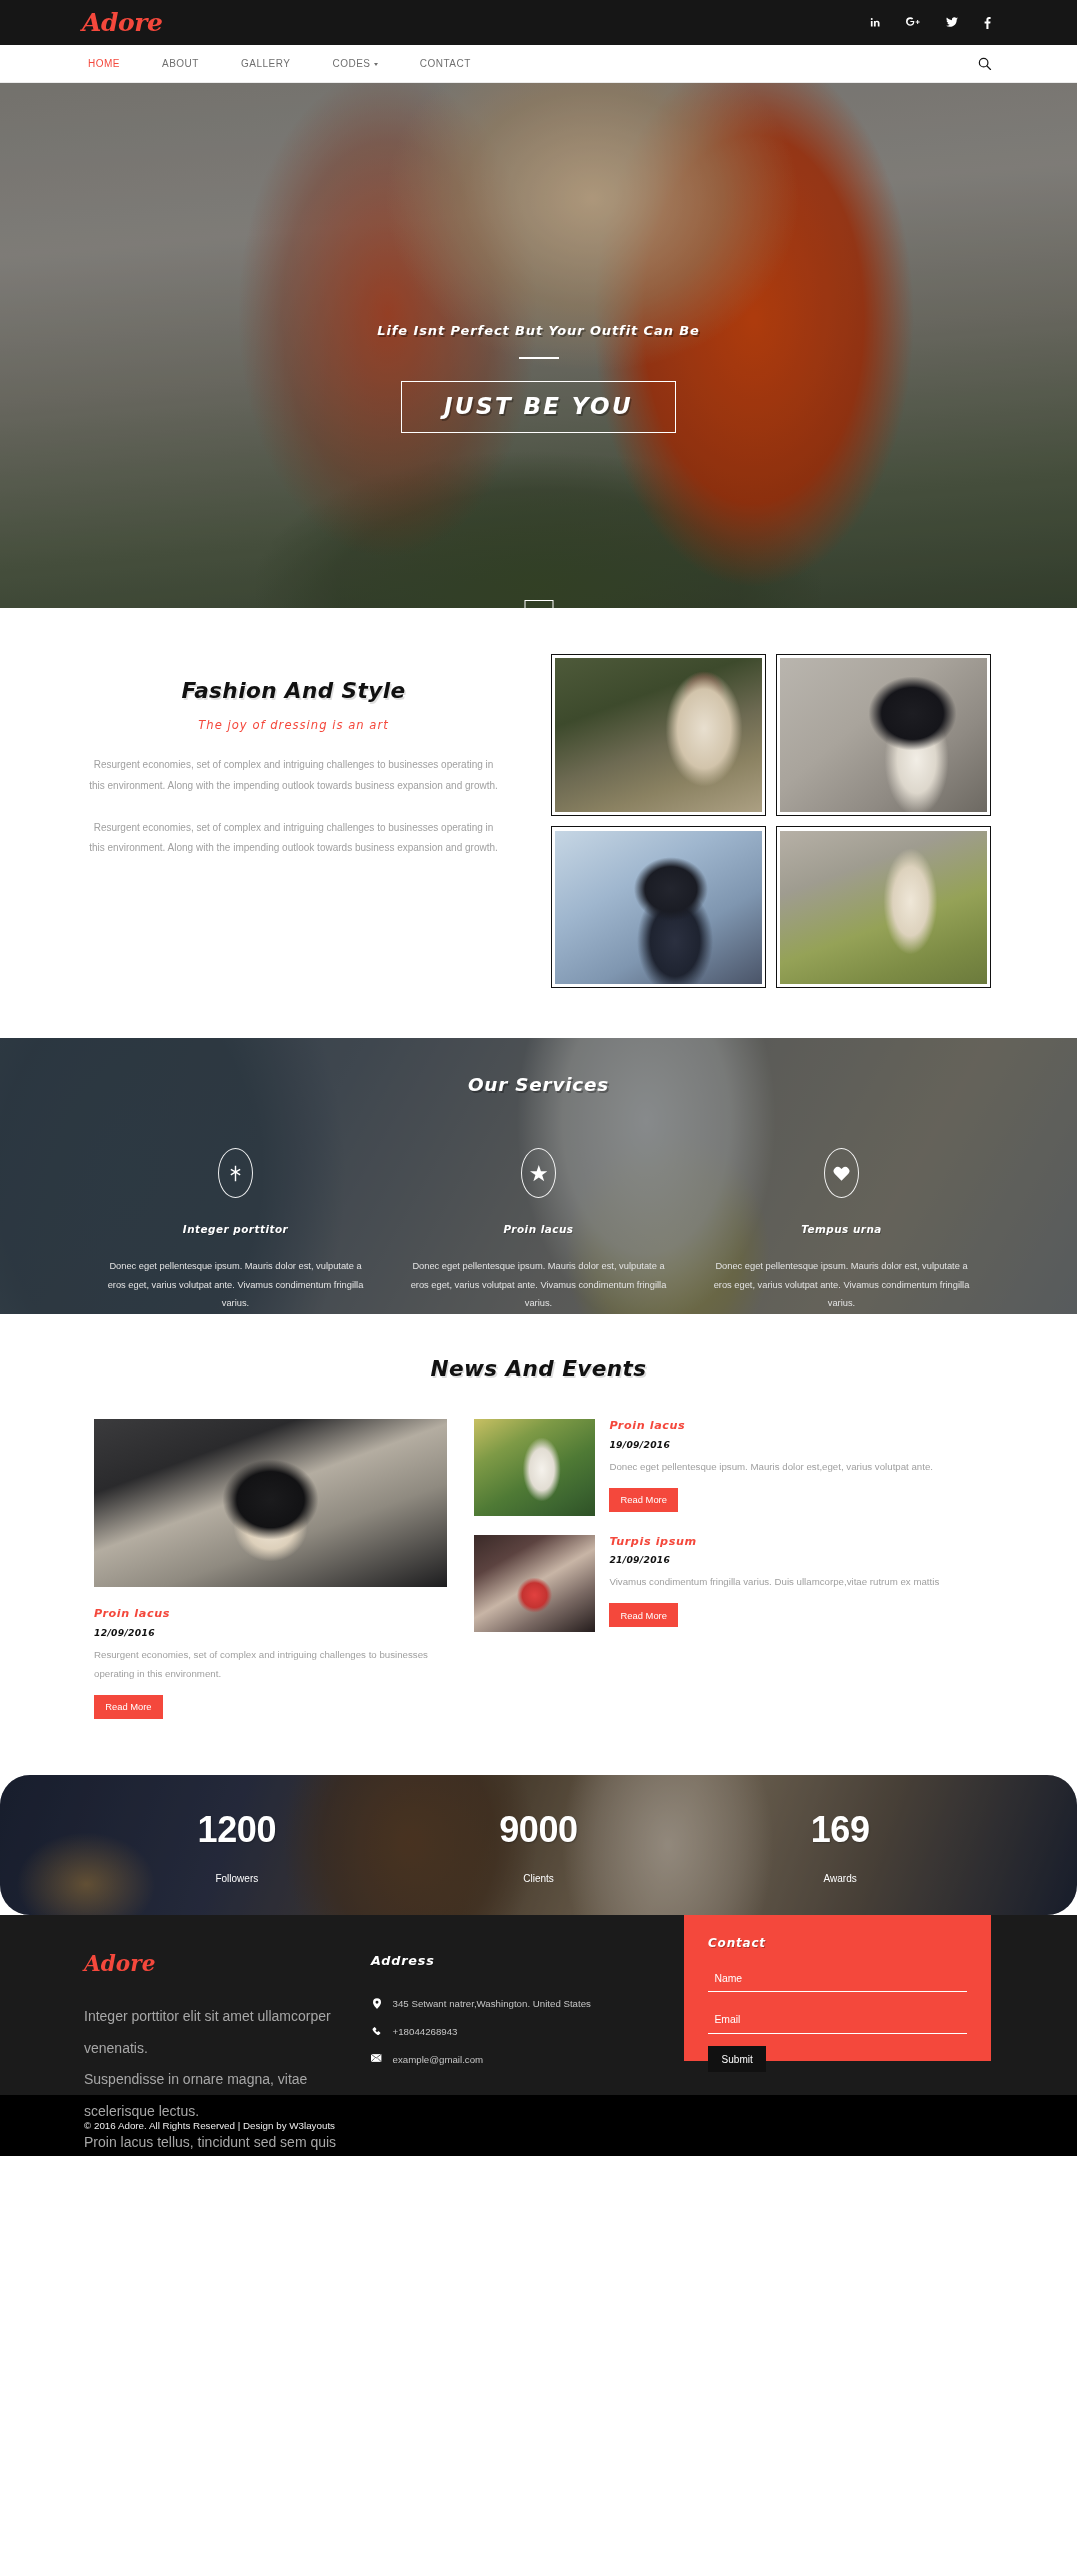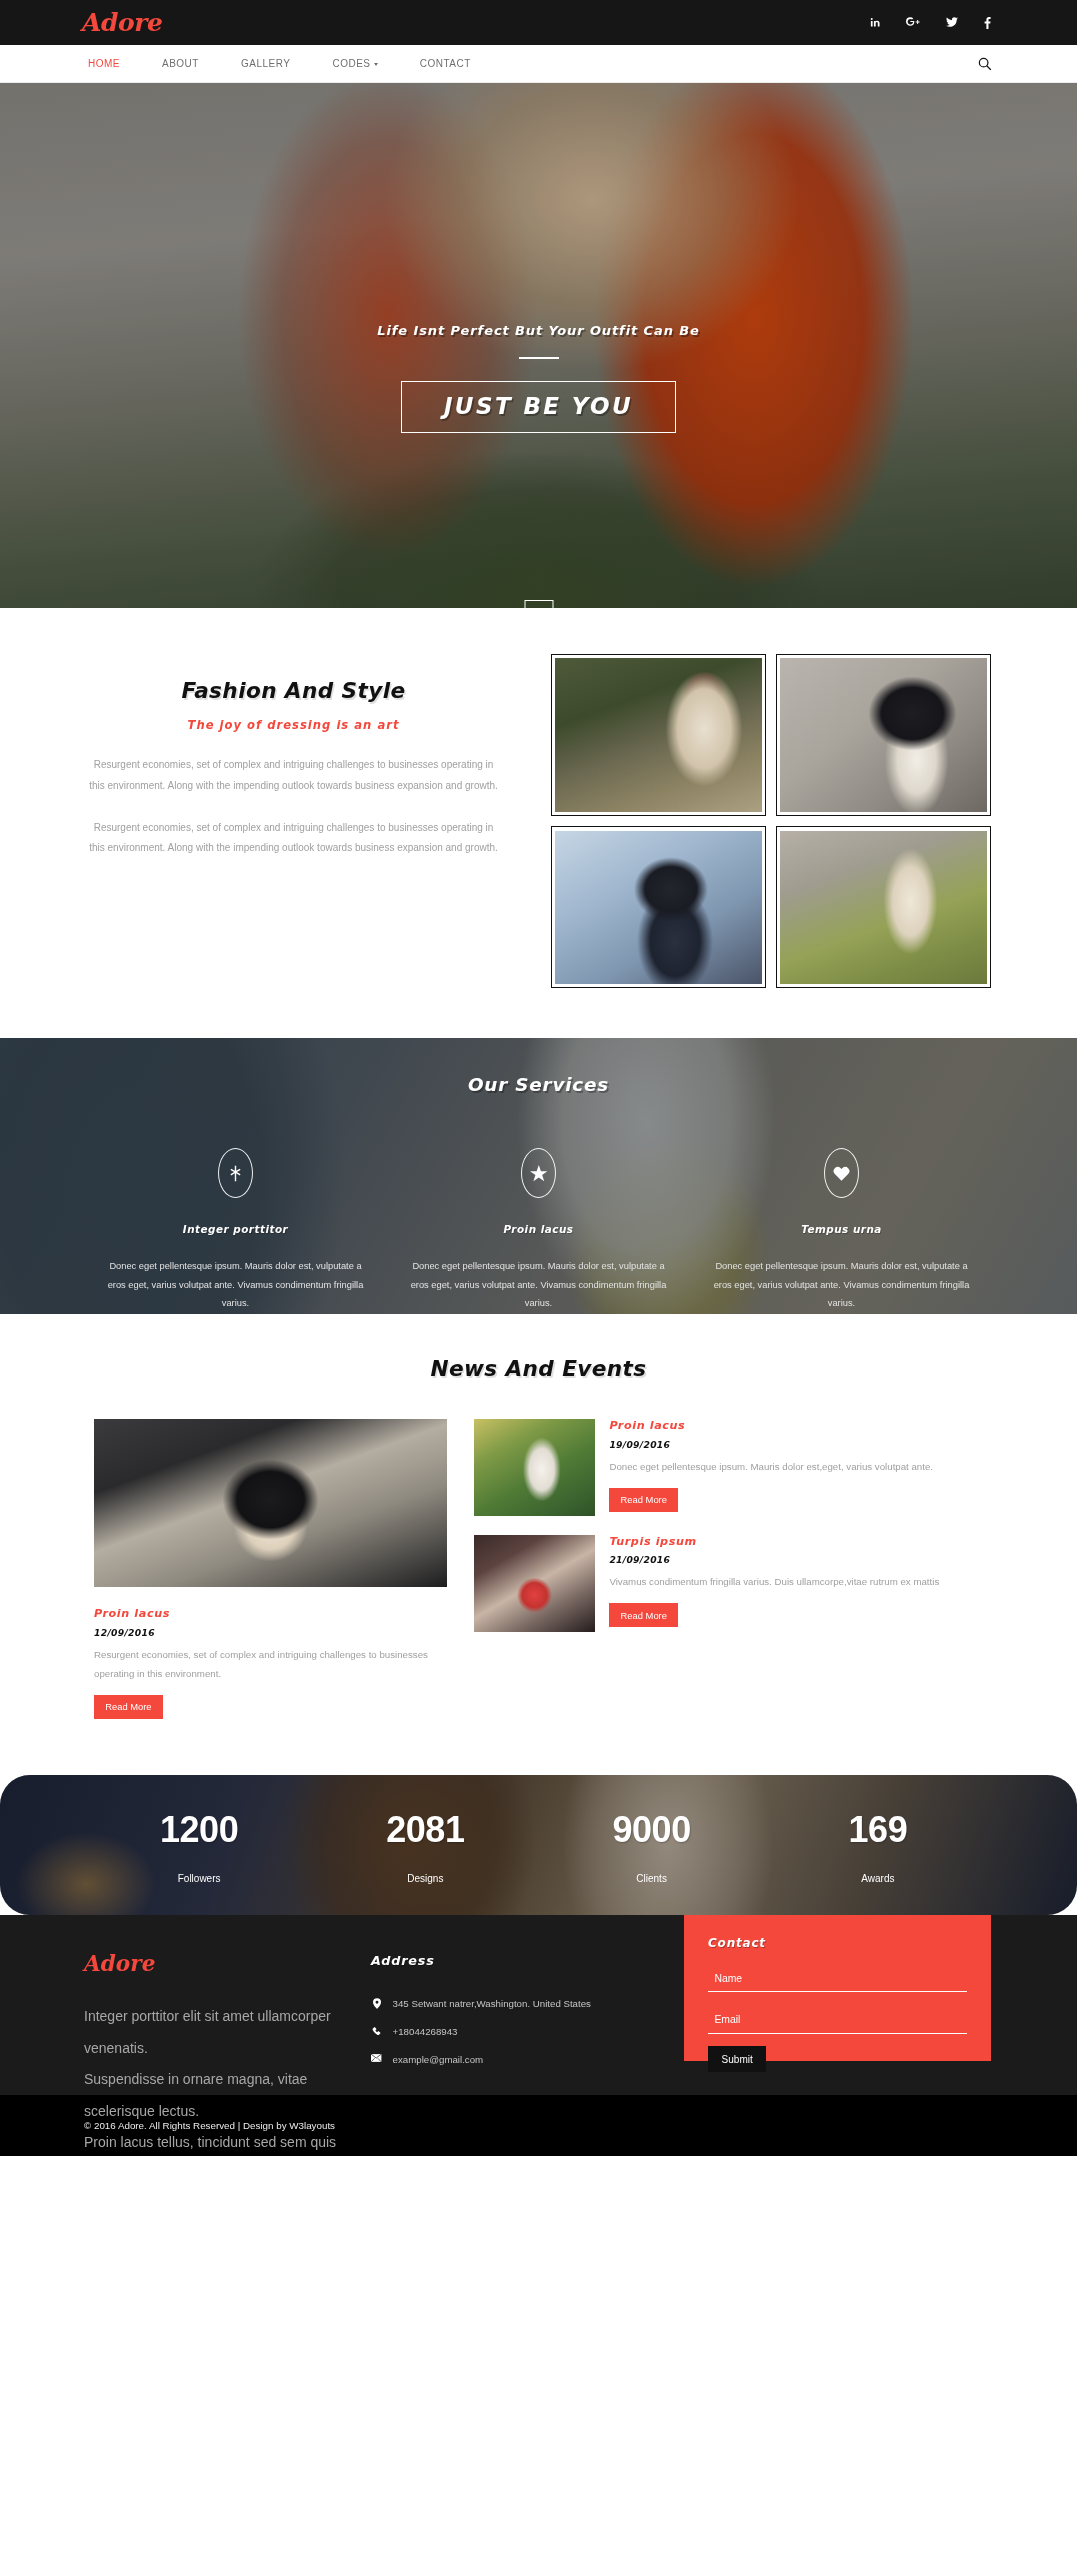--- a/index.html
+++ b/index.html
@@ -172,21 +172,21 @@
     font-family: "DejaVu Sans", sans-serif;
     font-weight: bold;
     font-style: italic;
     color: #111;
     font-size: 21.6px;
     letter-spacing: 0.4px;
     text-shadow: 1.6px 1.6px 0 rgba(0,0,0,0.12);
   }
   .h3-red {
     font-family: "DejaVu Sans", sans-serif;
-    font-weight: bold;
+    font-weight: normal;
     font-style: italic;
     color: #f4483c;
     font-size: 11.6px;
     letter-spacing: 1px;
     margin-top: 15px;
   }
   .about p {
     color: #a0a0a0;
     font-size: 10px;
     line-height: 2.05;
@@ -669,24 +669,20 @@
 
   <div class="stats">
     <div class="stats-bg"></div>
     <div class="stats-shade"></div>
     <div class="stats-row">
       <div class="stat-col">
         <div class="stat-num">1200</div>
         <div class="stat-label">Followers</div>
       </div>
       <div class="stat-col">
-        <div class="stat-num">2081</div>
-        <div class="stat-label">Designs</div>
-      </div>
-      <div class="stat-col">
         <div class="stat-num">9000</div>
         <div class="stat-label">Clients</div>
       </div>
       <div class="stat-col">
         <div class="stat-num">169</div>
         <div class="stat-label">Awards</div>
       </div>
     </div>
   </div>
 

